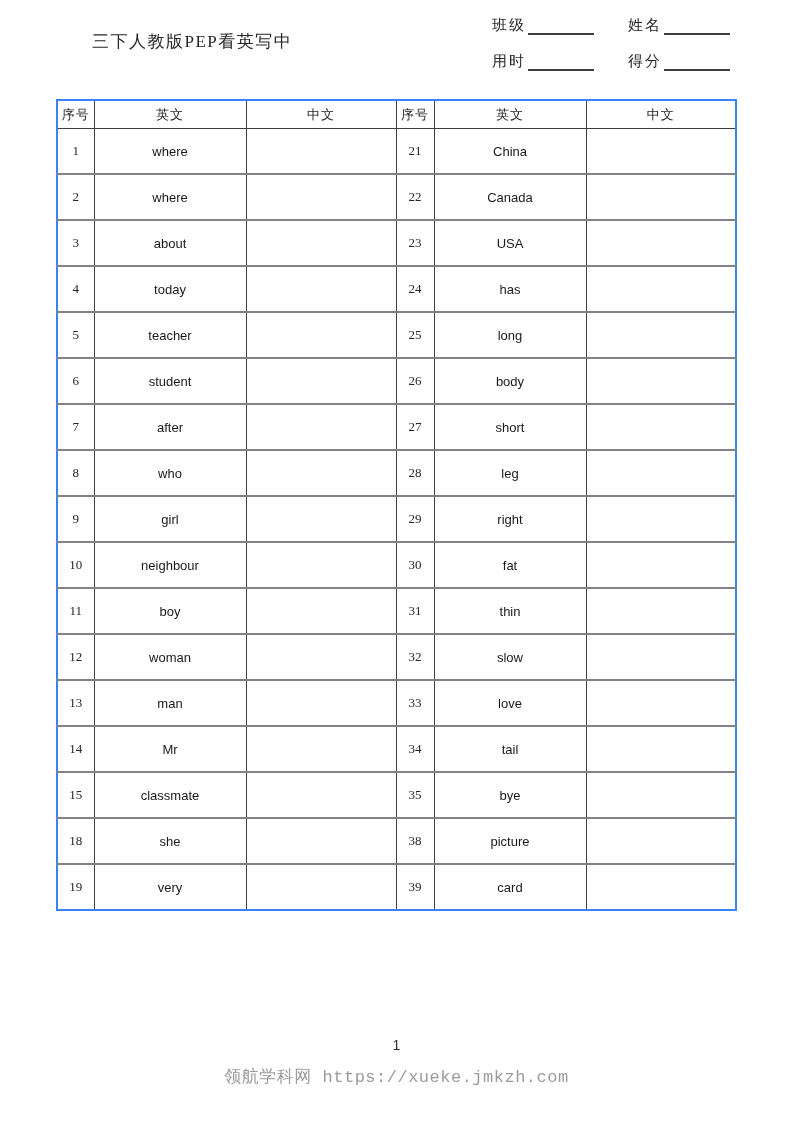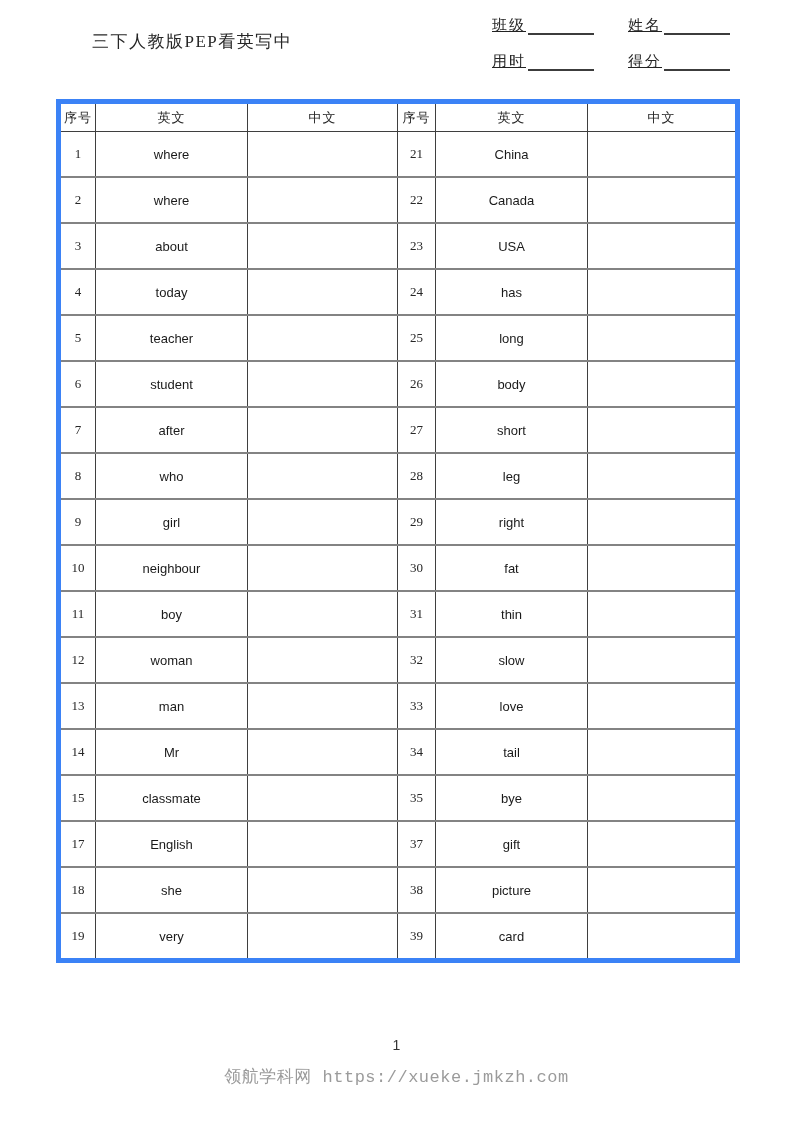--- a/index.html
+++ b/index.html
@@ -14,33 +14,33 @@
   
   .doc-title {
     position:absolute; left:68px; top:30px;
     font-size:17px; letter-spacing:1.5px; color:#262626;
     white-space:nowrap;
     margin-left:24px;
   }
   .fields {
     position:absolute; left:492px; top:16px;
     display:grid; grid-template-columns:auto auto;
-    column-gap:34px; row-gap:17px;text-decoration:underline;
+    column-gap:34px; row-gap:17px;
   }
   .field { display:flex; align-items:flex-end; white-space:nowrap; }
   .field .label { font-size:15px; letter-spacing:2px; color:#262626; }
   .field .line {
     display:inline-block; width:66px; height:14px;
     border-bottom:2px solid #3c3c3c; margin-left:2px;
   }
   
   table.vocab {
     position:absolute; left:56px; top:99px;
     border-collapse:collapse; table-layout:fixed;
-    border:5px solid #3b82f6;
+    border:2px solid #3b82f6;
   }
   table.vocab th, table.vocab td {
     border-left:1px solid #3f3f3f;
     border-right:1px solid #3f3f3f;
     padding:0; text-align:center; vertical-align:middle;
     overflow:hidden;
   }
   table.vocab thead th {
     height:27px; font-weight:normal; font-size:13px;
     letter-spacing:1px; color:#262626;
@@ -236,28 +236,20 @@
   <tr>
     <td class="num">15</td>
     <td class="en">classmate</td>
     <td class="zh"></td>
     <td class="num">35</td>
     <td class="en">bye</td>
     <td class="zh"></td>
   </tr>
 
 
-  <tr>
-    <td class="num">17</td>
-    <td class="en">English</td>
-    <td class="zh"></td>
-    <td class="num">37</td>
-    <td class="en">gift</td>
-    <td class="zh"></td>
-  </tr>
 
   <tr>
     <td class="num">18</td>
     <td class="en">she</td>
     <td class="zh"></td>
     <td class="num">38</td>
     <td class="en">picture</td>
     <td class="zh"></td>
   </tr>
 

